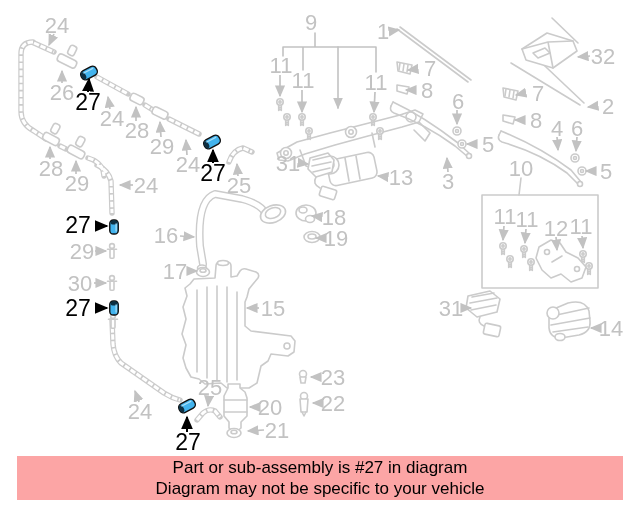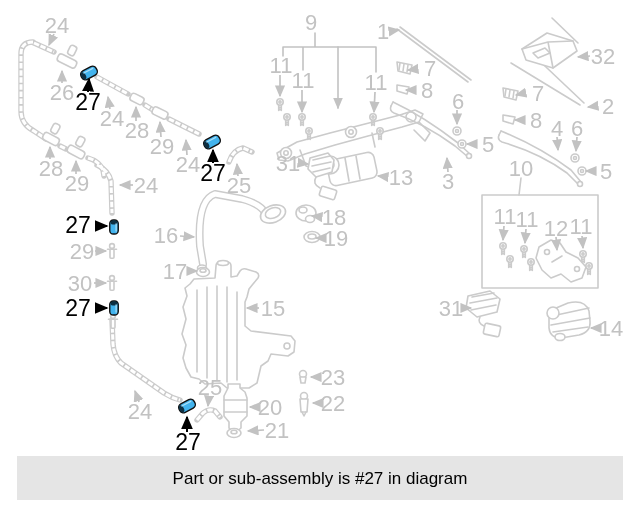--- a/index.html
+++ b/index.html
@@ -381,15 +381,16 @@
         <line x1="111" y1="305.875" x2="118" y2="305.875" stroke="#a9def8" stroke-width="1.3" stroke-linecap="round"></line>
       </g>
       <g transform="rotate(-28 187 406)">
         <rect x="178.5" y="401.25" width="17" height="9.5" rx="3.9899999999999998" fill="#42b3ed" stroke="#101010" stroke-width="1.4"></rect>
         <ellipse cx="180.9" cy="406" rx="2.2" ry="3.95" fill="#0d2f42"></ellipse>
         <line x1="182.5" y1="403.625" x2="192.5" y2="403.625" stroke="#a9def8" stroke-width="1.3" stroke-linecap="round"></line>
       </g>
     </g>
 </svg>
 
-<div class="banner" style="background: #e5e5e5; color: rgb(0, 0, 0);">
+<div class="banner" style="background: #fca5a5; color: rgb(0, 0, 0);">
   <div>Part or sub-assembly is #27 in diagram</div>
+  <div>Diagram may not be specific to your vehicle</div>
 </div>
 
 </body></html>

